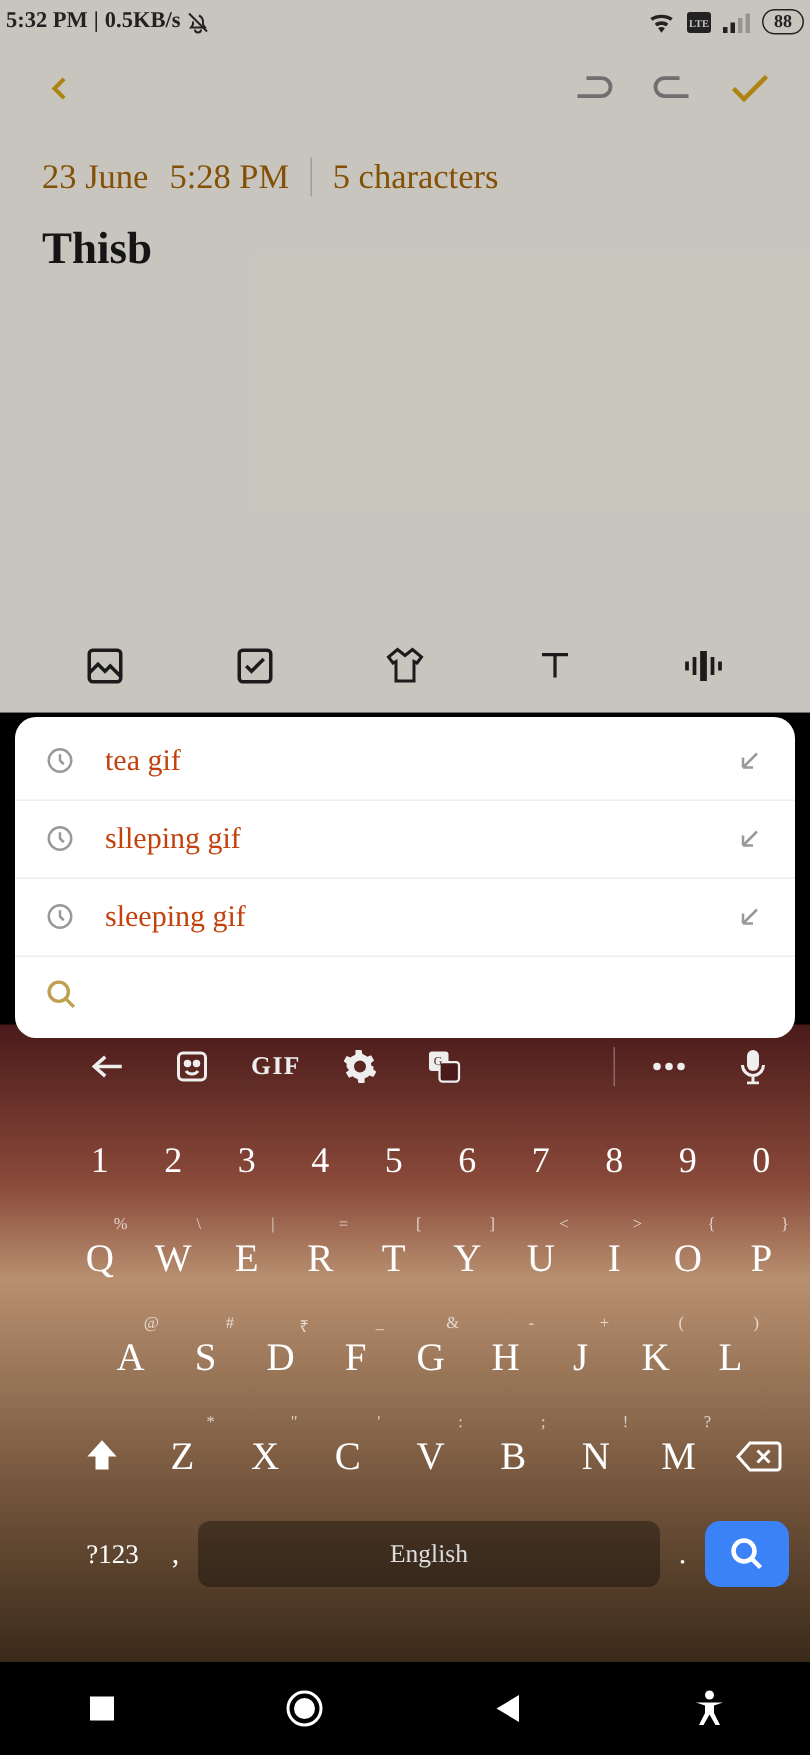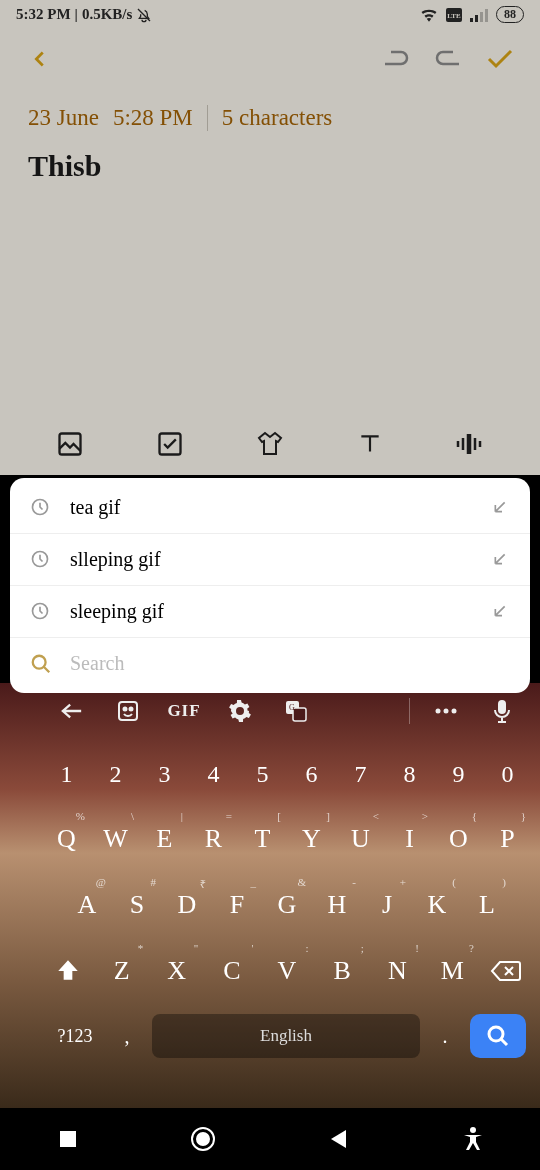--- a/index.html
+++ b/index.html
@@ -1,21 +1,21 @@
 <!DOCTYPE html>
 <html><head>
 <meta charset="utf-8">
 <style>
   * { margin: 0; padding: 0; box-sizing: border-box; font-family: Georgia, 'Times New Roman', serif; }
   body { width: 540px; height: 1170px; background: #000; overflow: hidden; position: relative; }
   
   .top-section { background: #f5f1e8; height: 475px; position: relative; }
   .dim-overlay { position: absolute; inset: 0; background: rgba(0,0,0,0.18); pointer-events: none; z-index: 5; }
   
-  .status-bar { display: flex; justify-content: space-between; align-items: center; padding: 6px 16px; color: #2a2a2a; font-size: 15px; font-weight: bold; }
+  .status-bar { display: flex; justify-content: space-between; align-items: center; padding: 6px 4px; color: #2a2a2a; font-size: 15px; font-weight: bold; }
   .status-left { display: flex; align-items: center; gap: 4px; }
   .status-right { display: flex; align-items: center; gap: 8px; }
   .battery-pill { border: 1.5px solid #2a2a2a; border-radius: 10px; padding: 0 7px; font-size: 12px; }
   .status-icon svg { display: block; }
   
   .app-toolbar { display: flex; align-items: center; padding: 14px 24px; gap: 20px; }
   .toolbar-spacer { flex: 1; }
   .tb-icon { width: 32px; height: 32px; display: flex; align-items: center; justify-content: center; }
   
   .note-meta { padding: 16px 28px 8px; color: #a16207; font-size: 23px; display: flex; align-items: center; gap: 14px; }
@@ -23,41 +23,41 @@
   
   .note-content { padding: 10px 28px; color: #1a1a1a; font-size: 30px; font-weight: bold; }
   
   .bottom-toolbar { position: absolute; bottom: 0; left: 0; right: 0; display: flex; justify-content: space-around; align-items: center; padding: 16px 20px; }
   .bt-icon { width: 30px; height: 30px; display: flex; align-items: center; justify-content: center; }
   
   .search-popup { position: absolute; top: 478px; left: 10px; right: 10px; background: #fff; border-radius: 14px; z-index: 20; padding: 4px 0; }
   .search-row { display: flex; align-items: center; padding: 14px 20px; border-bottom: 1px solid #eee; }
   .search-row:last-child { border-bottom: none; }
   .sr-icon { width: 22px; height: 22px; margin-right: 18px; flex-shrink: 0; }
-  .sr-text { flex: 1; font-size: 20px; color: #000000; }
+  .sr-text { flex: 1; font-size: 20px; color: #c2410c; }
   .sr-placeholder { color: #bbb; }
   .sr-arrow { width: 18px; height: 18px; flex-shrink: 0; }
   
   .keyboard { position: absolute; bottom: 62px; left: 0; right: 0; height: 425px; background: linear-gradient(180deg, #4a1a1a 0%, #8a4a3a 25%, #b89070 40%, #7a5a40 70%, #3a2a1a 100%); padding-left: 34px; }
   .kb-toolbar { display: flex; align-items: center; padding: 10px 14px; gap: 8px; height: 56px; }
   .kb-tb-item { flex: 0 0 auto; width: 48px; height: 36px; display: flex; align-items: center; justify-content: center; color: #eee; }
   .kb-gif { font-weight: bold; font-size: 17px; letter-spacing: 1px; }
   .kb-divider { width: 1px; height: 26px; background: rgba(255,255,255,0.3); margin: 0 4px; }
   .kb-spacer { flex: 1; }
   
   .kb-row { display: flex; justify-content: space-around; padding: 6px 8px; }
   .kb-row-numbers { padding-top: 10px; }
   .key { color: #fff; font-size: 26px; text-align: center; position: relative; flex: 1; padding: 12px 0; font-family: Georgia, serif; }
   .key-num { font-size: 24px; }
   .key-hint { position: absolute; top: -2px; right: 6px; font-size: 11px; color: rgba(255,255,255,0.7); }
   .row3 { padding-left: 28px; padding-right: 28px; }
   .row4 { align-items: center; }
   .shift-key, .backspace-key { flex: 0 0 52px; display: flex; align-items: center; justify-content: center; padding: 12px 0; }
   
-  .kb-bottom-row { display: flex; align-items: center; padding: 10px 14px; gap: 10px; }
+  .kb-bottom-row { display: flex; align-items: center; padding: 10px 14px; }
   .sym-key { color: #fff; font-size: 18px; flex: 0 0 54px; text-align: center; font-family: Georgia, serif; }
   .comma-key, .period-key { color: #fff; font-size: 20px; flex: 0 0 30px; text-align: center; }
   .spacebar { flex: 1; background: rgba(0,0,0,0.35); border-radius: 8px; padding: 12px 0; text-align: center; color: #ddd; font-size: 17px; }
   .search-key { flex: 0 0 56px; background: #3b82f6; border-radius: 10px; padding: 10px 0; display: flex; align-items: center; justify-content: center; }
   
   .nav-bar { position: absolute; bottom: 0; left: 0; right: 0; height: 62px; background: #000; display: flex; justify-content: space-around; align-items: center; }
   .nav-item { width: 40px; height: 40px; display: flex; align-items: center; justify-content: center; }
 </style>
 </head>
 <body>
@@ -209,21 +209,20 @@
         </svg>
     </div>
   </div>
   <div class="search-row">
     <div class="sr-icon">
       <svg width="22" height="22" viewBox="0 0 24 24" fill="none" stroke="#c0a050" stroke-width="2.5">
           <circle cx="10" cy="10" r="7"></circle>
           <path d="M15 15l6 6"></path>
         </svg>
     </div>
-    <div class="sr-text sr-placeholder">Search</div>
   </div>
 </div>
 
 <div class="keyboard">
   <div class="kb-toolbar">
     <div class="kb-tb-item">
       <svg width="22" height="18" viewBox="0 0 24 18" fill="none" stroke="#eee" stroke-width="2.5">
           <path d="M10 2L2 9l8 7M2 9h20"></path>
         </svg>
     </div>

